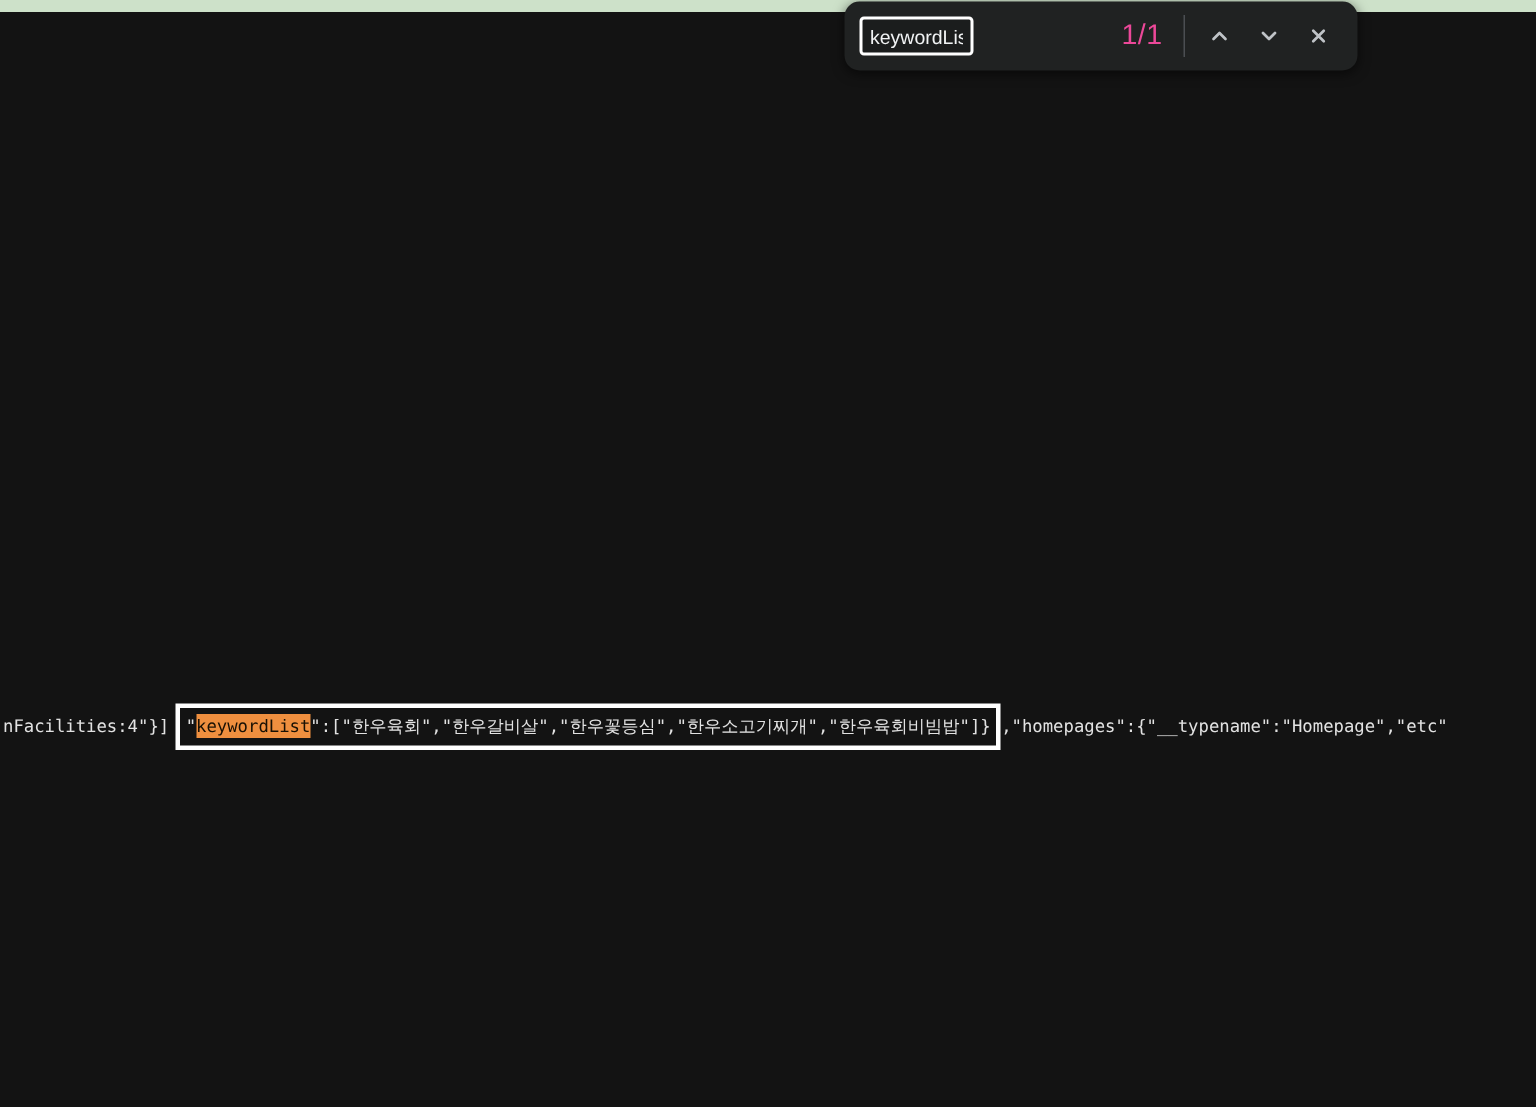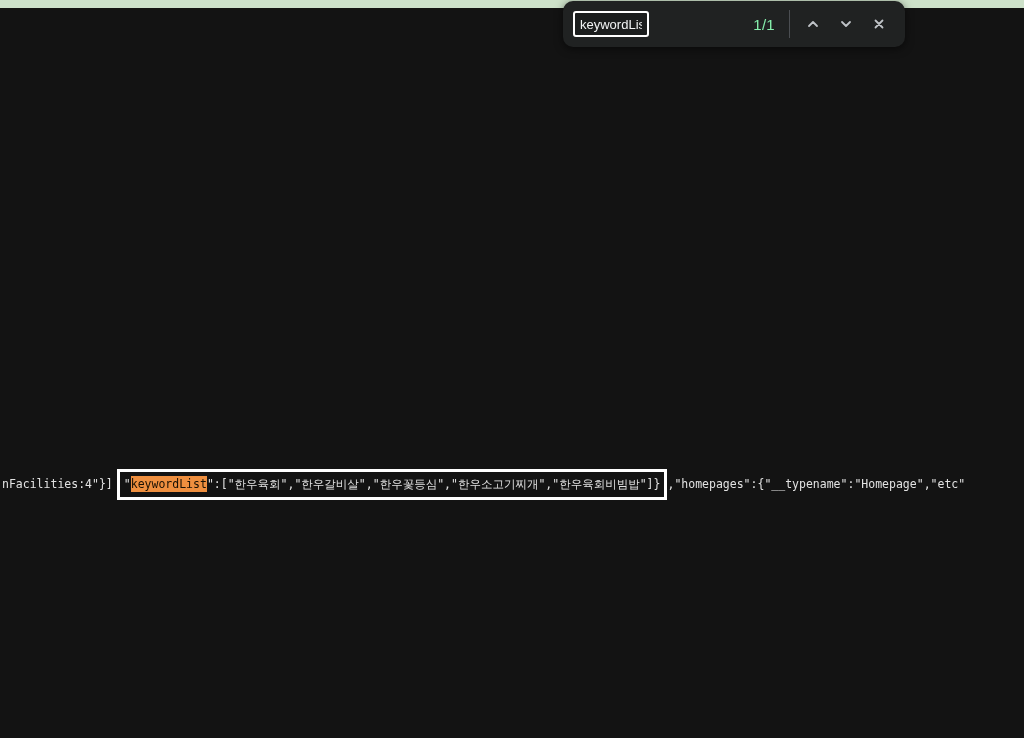--- a/index.html
+++ b/index.html
@@ -48,22 +48,22 @@
     border: 2px solid #ffffff;
     border-radius: 3px;
     color: #f1f3f4;
     font-family: "Liberation Sans", sans-serif;
     font-size: 13px;
     padding: 1px 5px;
     outline: none;
   }
   .match-count {
     margin-left: auto;
-    color: #86efac;
-    font-size: 15px;
+    color: #ec4899;
+    font-size: 19px;
     letter-spacing: 0.3px;
   }
   .findbar-divider {
     width: 1px;
     height: 28px;
     background: #4b4e52;
     margin: 0 6px 0 14px;
   }
   .icon-btn {
     width: 33px;

